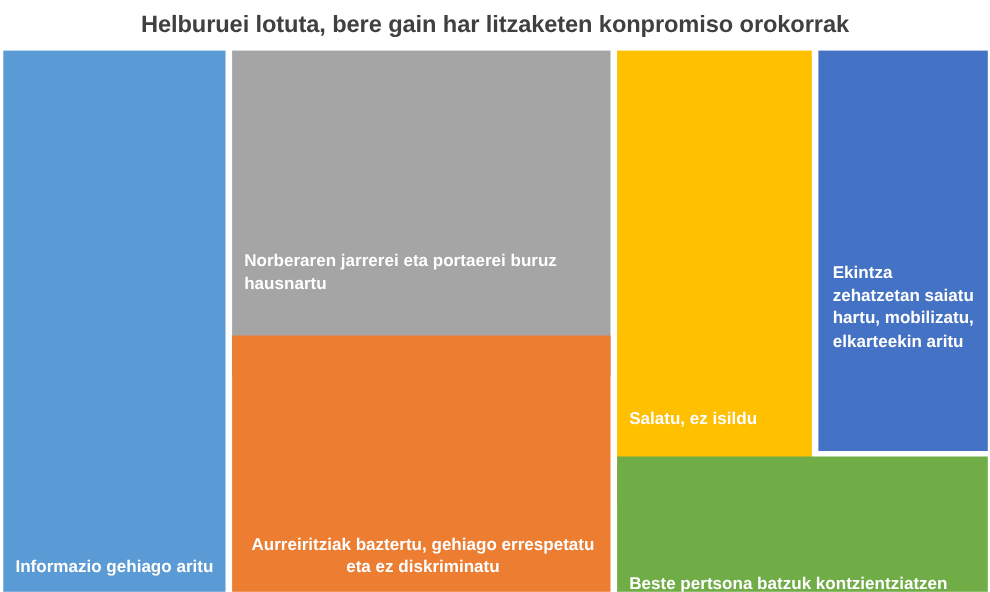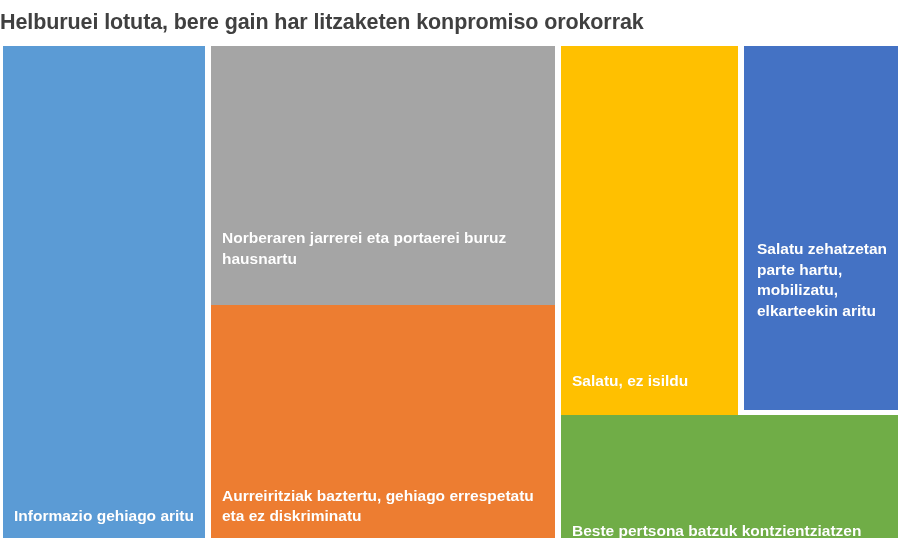--- a/index.html
+++ b/index.html
@@ -19,21 +19,21 @@
     height: 538px;
     background: #ffffff;
   }
   #chart-title {
     position: absolute;
     left: 0;
     top: 0;
     width: 900px;
     height: 46px;
     line-height: 44px;
-    text-align: left;
+    text-align: center;
     font-size: 21.5px;
     font-weight: bold;
     color: #404040;
     letter-spacing: -0.1px;
     white-space: nowrap;
   }
   #treemap {
     position: absolute;
     left: 0;
     top: 46px;
@@ -61,21 +61,21 @@
   .t-reflect   { left: 211px; top: 0px;   width: 344px; height: 296px; }
   .t-prejudice { left: 211px; top: 259px; width: 344px; height: 233px; }
   .t-denounce  { left: 561px; top: 0px;   width: 177px; height: 413px; }
   .t-action    { left: 744px; top: 0px;   width: 154px; height: 364px; }
   .t-aware     { left: 561px; top: 369px; width: 337px; height: 123px; }
 
   
   .label-mid-gray   { bottom: auto; top: 182px; }
   .label-mid-action { bottom: auto; top: 193px; left: 13px; }
   .label-denounce   { bottom: auto; top: 325px; }
-  .label-prejudice  { bottom: 11px; }
+  .label-prejudice  { bottom: 11px; text-align: center; }
   .label-aware      { bottom: auto; top: 106px; }
   .label-info       { bottom: 11px; }
 </style>
 </head>
 <body>
 
 <div id="chart-root">
 
   <div id="chart-title">Helburuei lotuta, bere gain har litzaketen konpromiso orokorrak</div>
 
@@ -91,21 +91,21 @@
 
     <div class="tile t-prejudice" style="background:#ED7D31;">
       <div class="tile-label label-prejudice">Aurreiritziak baztertu, gehiago errespetatu eta ez diskriminatu</div>
     </div>
 
     <div class="tile t-denounce" style="background:#FFC000;">
       <div class="tile-label label-denounce">Salatu, ez isildu</div>
     </div>
 
     <div class="tile t-action" style="background:#4472C4;">
-      <div class="tile-label label-mid-action">Salatu zehatzetan parte hartu, mobilizatu, elkarteekin aritu</div>
+      <div class="tile-label label-mid-action">Ekintza zehatzetan saiatu hartu, mobilizatu, elkarteekin aritu</div>
     </div>
 
     <div class="tile t-aware" style="background:#70AD47;">
       <div class="tile-label label-aware">Beste pertsona batzuk kontzientziatzen saiatu</div>
     </div>
 
   </div>
 </div>
 
 </body></html>

